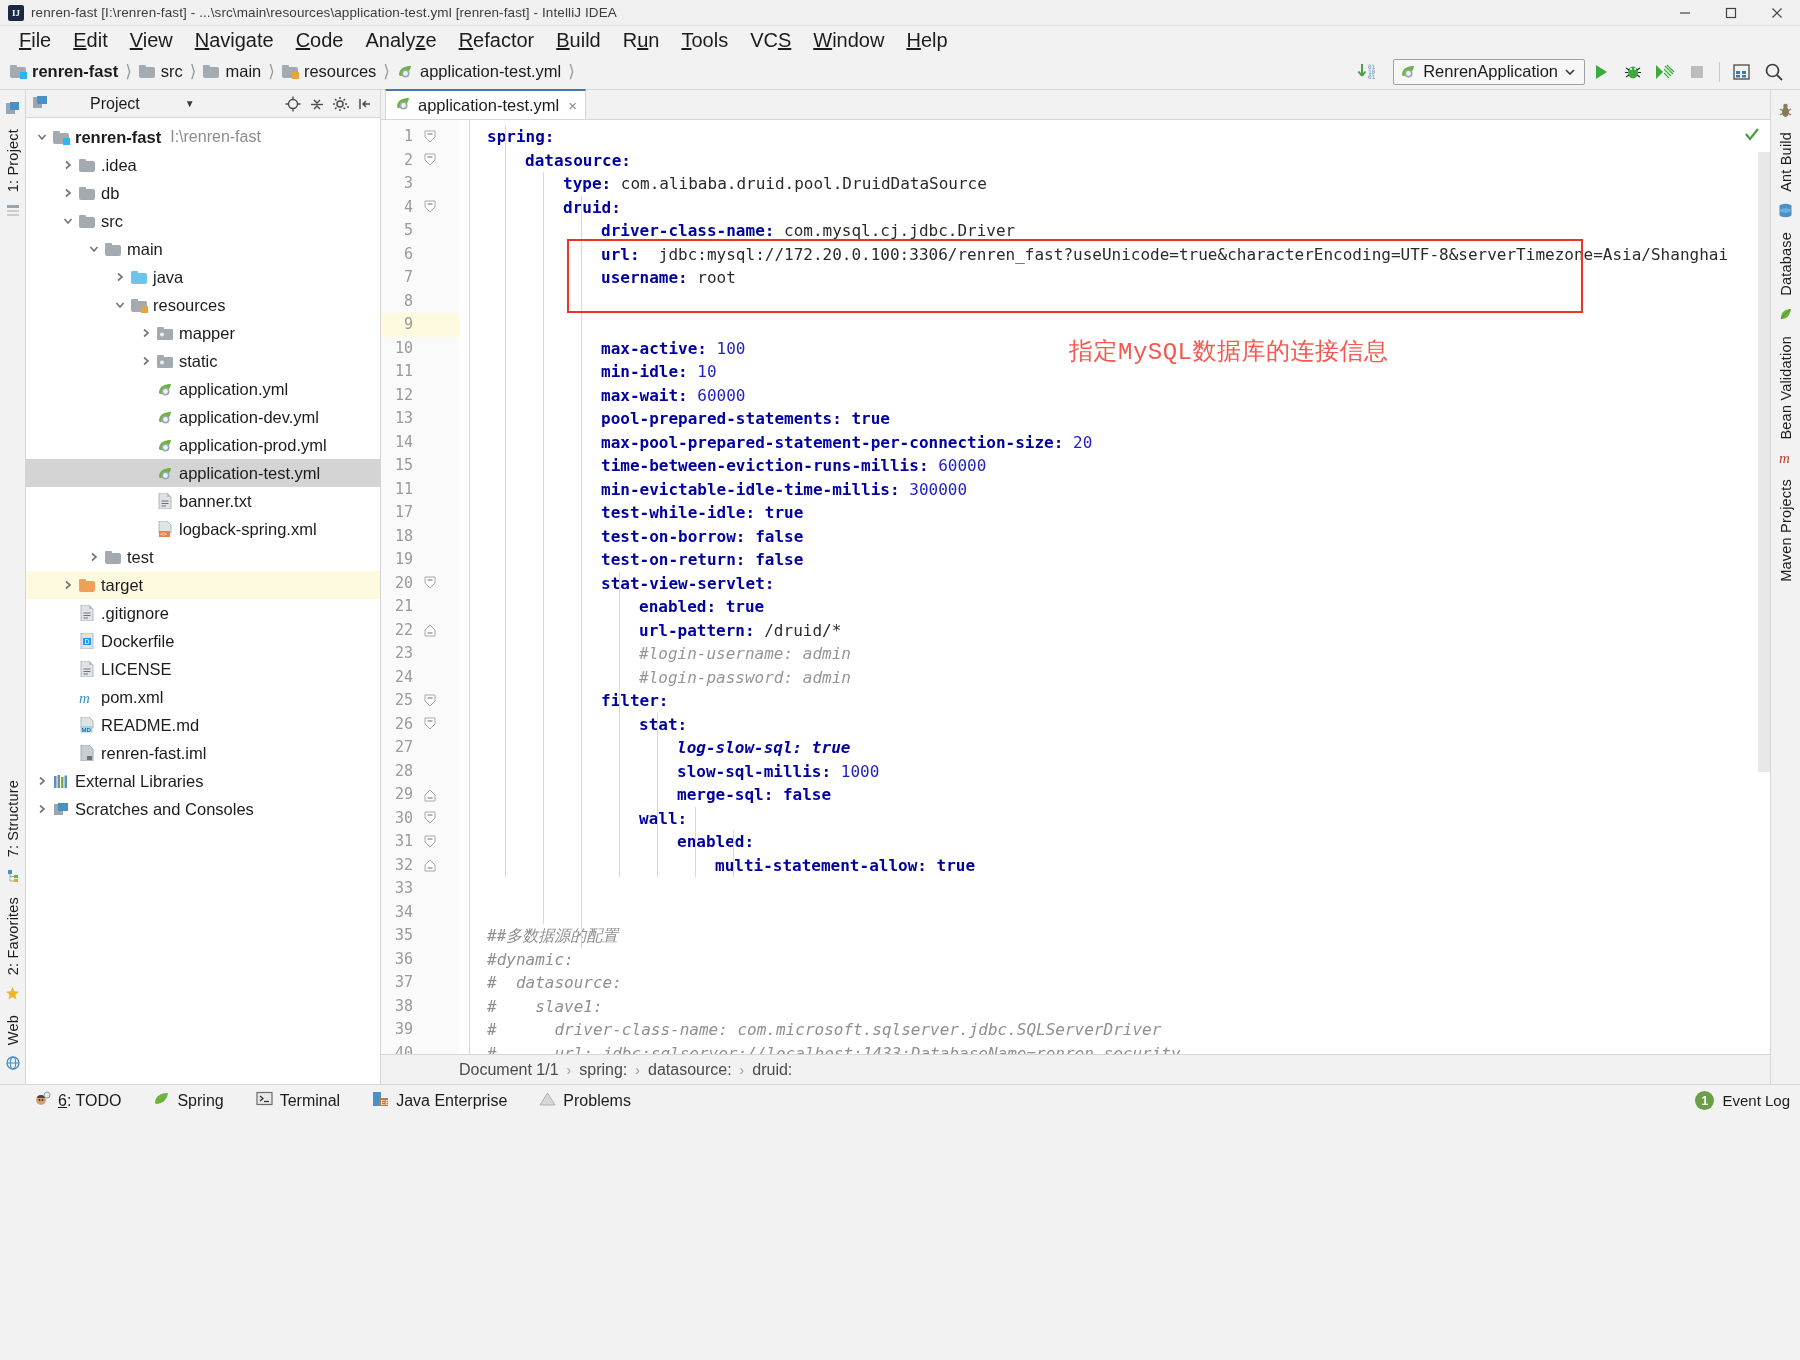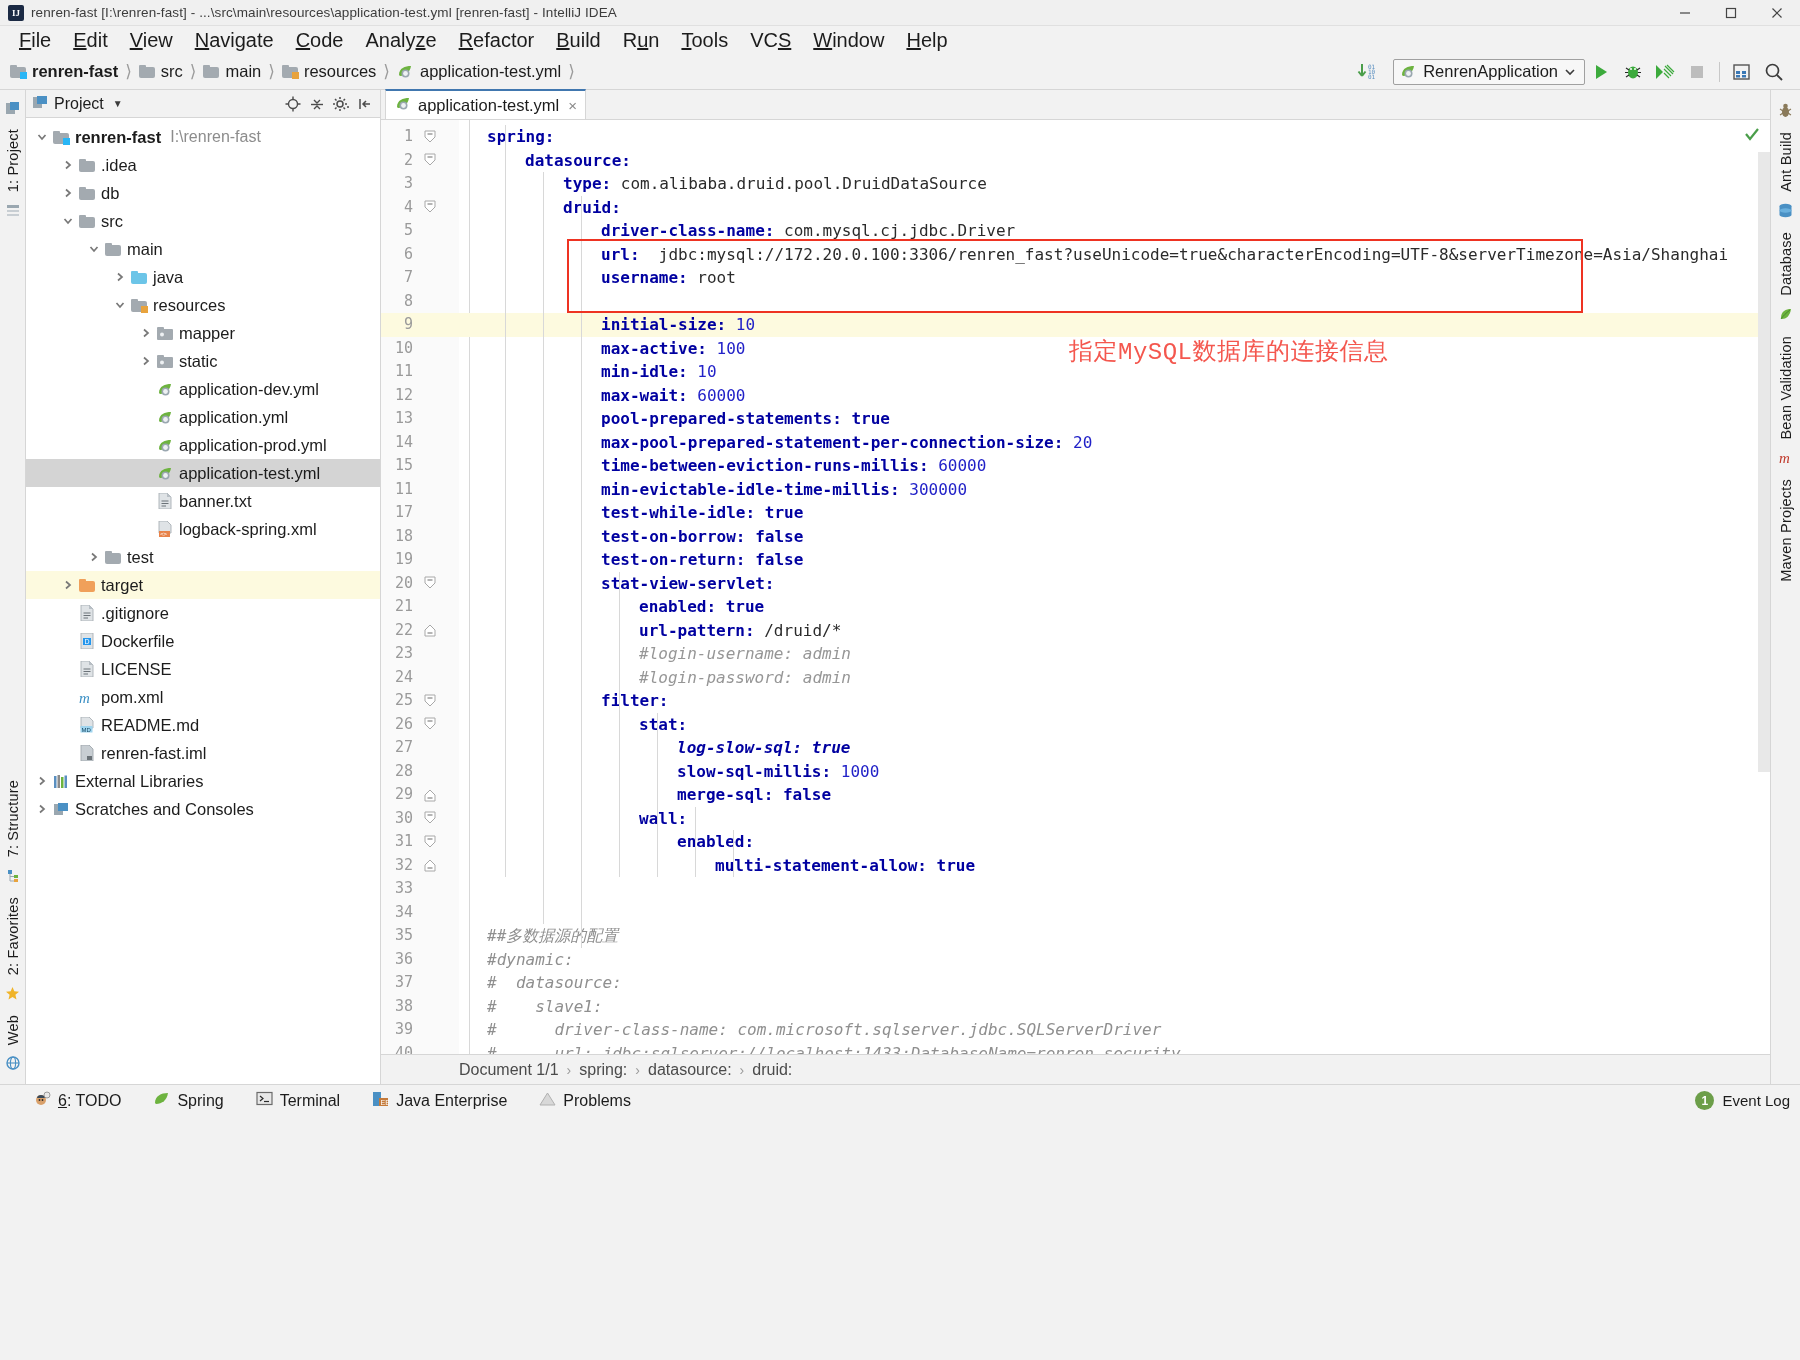--- a/index.html
+++ b/index.html
@@ -64,21 +64,21 @@
   .vtext {
     writing-mode:vertical-rl; text-orientation:mixed; transform:rotate(180deg);
     font-size:14.5px; color:#1c1c1c; padding:6px 0; letter-spacing:0.2px; white-space:nowrap;
   }
   .vicon { margin:5px 0; }
 
   
   .projpanel { width:355px; background:#fff; display:flex; flex-direction:column; flex:0 0 355px; border-right:1px solid #d6d6d6; }
   .proj-head {
     height:28px; background:#f2f2f2; display:flex; align-items:center;
-    border-bottom:1px solid #d6d6d6; padding:0 4px 0 6px; flex:0 0 28px;
+    border-bottom:1px solid #d6d6d6; padding:0 4px 0 6px; flex:0 0 28px;gap:36px;
   }
   .proj-head .ttl { font-size:16px; margin-left:6px; }
   .proj-head .caret { margin-left:9px; color:#3c3c3c; font-size:10px; }
   .proj-head .tools { margin-left:auto; display:flex; align-items:center; gap:2px; }
   .ph-btn { width:22px;height:22px;display:flex;align-items:center;justify-content:center; }
   .tree { flex:1; overflow:hidden; padding-top:5px; background:#fff; }
   .row { height:28px; display:flex; align-items:center; font-size:16.5px; white-space:nowrap; color:#1c1c1c; }
   .row.sel { background:#d4d4d4; }
   .row.hl { background:#fdfadf; }
   .row .arrow { width:16px; display:flex; justify-content:center; align-items:center; color:#787878; flex:0 0 16px; }
@@ -548,33 +548,33 @@
           <div class="row">
             <span style="display:inline-block;width:112px;flex:0 0 112px"></span>
             <span class="arrow"></span>
             <span class="ico">
               <svg width="17" height="15">
                 <path d="M2,11 C2,4 8,2 14,2 C13,8 9,12 3,12 Z" fill="#6db33f"></path>
                 <circle cx="8.5" cy="9.5" r="4" fill="#9aa7b0"></circle>
                 <circle cx="8.5" cy="9.5" r="2.4" fill="#eef1f3"></circle>
               </svg>
             </span>
-            <span class="nm">application-dev.yml</span>
+            <span class="nm">application.yml</span>
           </div>
           <div class="row">
             <span style="display:inline-block;width:112px;flex:0 0 112px"></span>
             <span class="arrow"></span>
             <span class="ico">
               <svg width="17" height="15">
                 <path d="M2,11 C2,4 8,2 14,2 C13,8 9,12 3,12 Z" fill="#6db33f"></path>
                 <circle cx="8.5" cy="9.5" r="4" fill="#9aa7b0"></circle>
                 <circle cx="8.5" cy="9.5" r="2.4" fill="#eef1f3"></circle>
               </svg>
             </span>
-            <span class="nm">application.yml</span>
+            <span class="nm">application-dev.yml</span>
           </div>
           <div class="row">
             <span style="display:inline-block;width:112px;flex:0 0 112px"></span>
             <span class="arrow"></span>
             <span class="ico">
               <svg width="17" height="15">
                 <path d="M2,11 C2,4 8,2 14,2 C13,8 9,12 3,12 Z" fill="#6db33f"></path>
                 <circle cx="8.5" cy="9.5" r="4" fill="#9aa7b0"></circle>
                 <circle cx="8.5" cy="9.5" r="2.4" fill="#eef1f3"></circle>
               </svg>
@@ -933,21 +933,20 @@
           </div>
         <div class="codearea" id="codearea">
           <div class="indentguide" style="left:10px; top:0; bottom:0;"></div>
         <div class="cl" style="top: 5px;"><span style="display:inline-block;width:28px"></span><span class="k">spring:</span></div>
             <div class="cl" style="top: 28.5px;"><span style="display:inline-block;width:66px"></span><span class="k">datasource:</span></div>
             <div class="cl" style="top: 52px;"><span style="display:inline-block;width:104px"></span><span class="k">type:</span><span class="v"> com.alibaba.druid.pool.DruidDataSource</span></div>
             <div class="cl" style="top: 75.5px;"><span style="display:inline-block;width:104px"></span><span class="k">druid:</span></div>
             <div class="cl" style="top: 99px;"><span style="display:inline-block;width:142px"></span><span class="k">driver-class-name:</span><span class="v"> com.mysql.cj.jdbc.Driver</span></div>
             <div class="cl" style="top: 122.5px;"><span style="display:inline-block;width:142px"></span><span class="k">url:</span><span class="v">  jdbc:mysql://172.20.0.100:3306/renren_fast?useUnicode=true&amp;characterEncoding=UTF-8&amp;serverTimezone=Asia/Shanghai</span></div>
             <div class="cl" style="top: 146px;"><span style="display:inline-block;width:142px"></span><span class="k">username:</span><span class="v"> root</span></div>
-            <div class="cl hl" style="top: 193px;"><span style="display:inline-block;width:142px"></span><span class="k">initial-size:</span><span class="n"> 10</span></div>
             <div class="cl" style="top: 216.5px;"><span style="display:inline-block;width:142px"></span><span class="k">max-active:</span><span class="n"> 100</span></div>
             <div class="cl" style="top: 240px;"><span style="display:inline-block;width:142px"></span><span class="k">min-idle:</span><span class="n"> 10</span></div>
             <div class="cl" style="top: 263.5px;"><span style="display:inline-block;width:142px"></span><span class="k">max-wait:</span><span class="n"> 60000</span></div>
             <div class="cl" style="top: 287px;"><span style="display:inline-block;width:142px"></span><span class="k">pool-prepared-statements:</span><span class="k"> true</span></div>
             <div class="cl" style="top: 310.5px;"><span style="display:inline-block;width:142px"></span><span class="k">max-pool-prepared-statement-per-connection-size:</span><span class="n"> 20</span></div>
             <div class="cl" style="top: 334px;"><span style="display:inline-block;width:142px"></span><span class="k">time-between-eviction-runs-millis:</span><span class="n"> 60000</span></div>
             <div class="cl" style="top: 357.5px;"><span style="display:inline-block;width:142px"></span><span class="k">min-evictable-idle-time-millis:</span><span class="n"> 300000</span></div>
             <div class="cl" style="top: 381px;"><span style="display:inline-block;width:142px"></span><span class="k">test-while-idle:</span><span class="k"> true</span></div>
             <div class="cl" style="top: 404.5px;"><span style="display:inline-block;width:142px"></span><span class="k">test-on-borrow:</span><span class="k"> false</span></div>
             <div class="cl" style="top: 428px;"><span style="display:inline-block;width:142px"></span><span class="k">test-on-return:</span><span class="k"> false</span></div>

